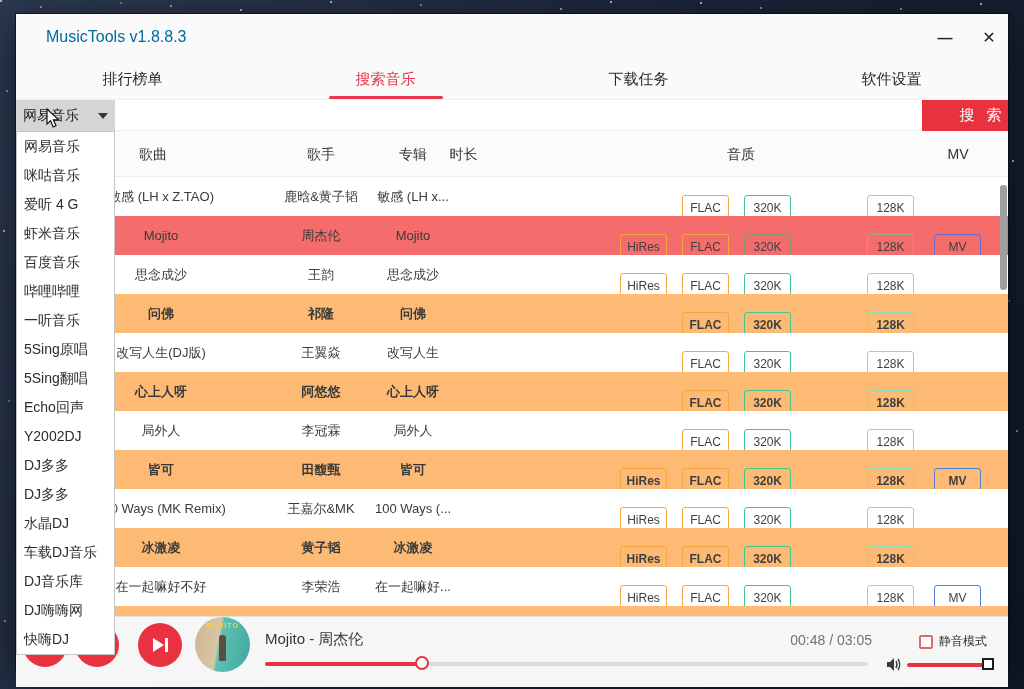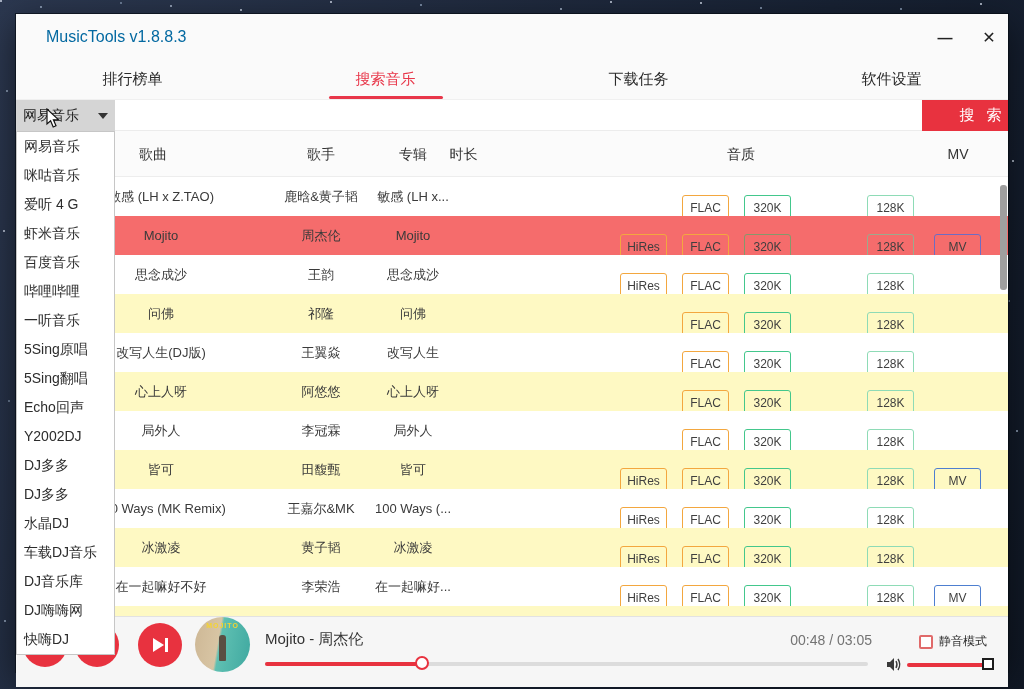--- a/index.html
+++ b/index.html
@@ -46,21 +46,21 @@
     background:#fff; }
   .search-btn { flex:none; width:86px; height:31px; background:#e8323f; color:#fff;
     font-size:15px; border:none; letter-spacing:4px; cursor:default;padding-left:35px; }
 
   
   .thead { position:relative; height:46px; background:#fbfbfb; border-bottom:1px solid #ededed;
     font-size:14px; color:#333; }
   .th { position:absolute; top:0; height:46px; line-height:46px; text-align:center; }
   .rows { position:relative; height:439px; overflow:hidden; background:#fff; }
   .row { position:relative; height:39px; font-size:13px; color:#3a3a3a; background:#fff; }
-  .row.alt { background:#fef9c3; }
+  .row.alt { background:#fdba74;font-weight:bold; }
   .row.active { background:#f56c6c; }
   .cell { position:absolute; top:0; height:39px; line-height:39px; text-align:center;
     white-space:nowrap; overflow:hidden; }
   .cell-song   { left:20px;  width:250px; }
   .cell-artist { left:245px; width:120px; }
   .cell-album  { left:345px; width:104px; }
   .cell-dur    { left:420px; width:55px; }
   .th-song   { left:12px;  width:250px; }
   .th-artist { left:245px; width:120px; }
   .th-album  { left:345px; width:104px; }

